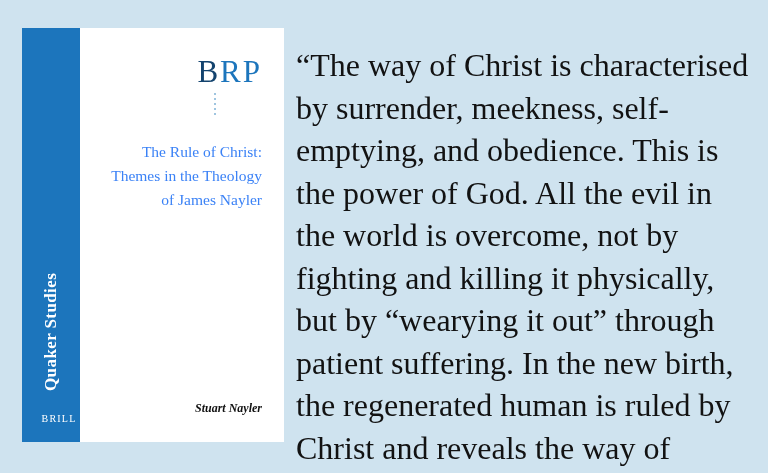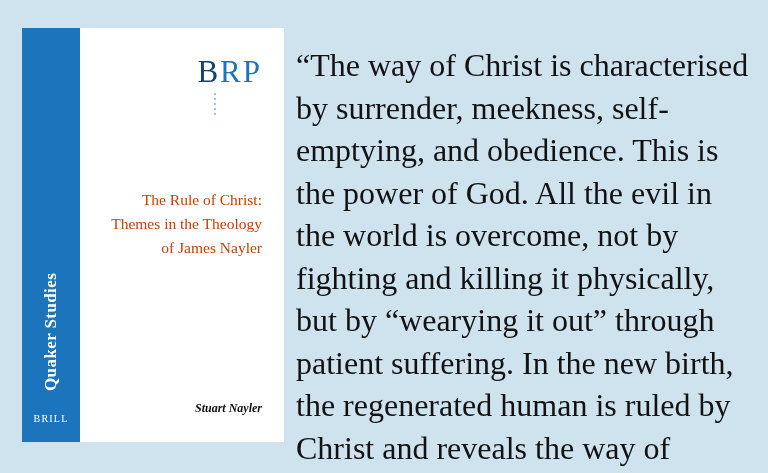--- a/index.html
+++ b/index.html
@@ -55,20 +55,21 @@
   }
   .spine-publisher {
     position: absolute;
     left: 0;
     bottom: 18px;
     width: 100%;
     text-align: center;
     color: #ffffff;
     font-size: 10px;
     letter-spacing: 1.2px;
+    padding-left: 8px;
   }
   .cover-face {
     flex: 1 1 auto;
     position: relative;
     background: #ffffff;
     padding: 0;
   }
   .brp-logo {
     position: absolute;
     top: 26px;
@@ -102,22 +103,21 @@
     border-radius: 50%;
   }
   .cover-title {
     position: absolute;
     top: 112px;
     right: 22px;
     left: 16px;
     text-align: right;
     font-size: 15.5px;
     line-height: 1.55;
-    color: #c2410c;
-    margin-top: 48px;
+    color: #3b82f6;
   }
   .cover-author {
     position: absolute;
     bottom: 26px;
     right: 22px;
     left: 16px;
     text-align: right;
     font-size: 12px;
     font-style: italic;
     font-weight: bold;

